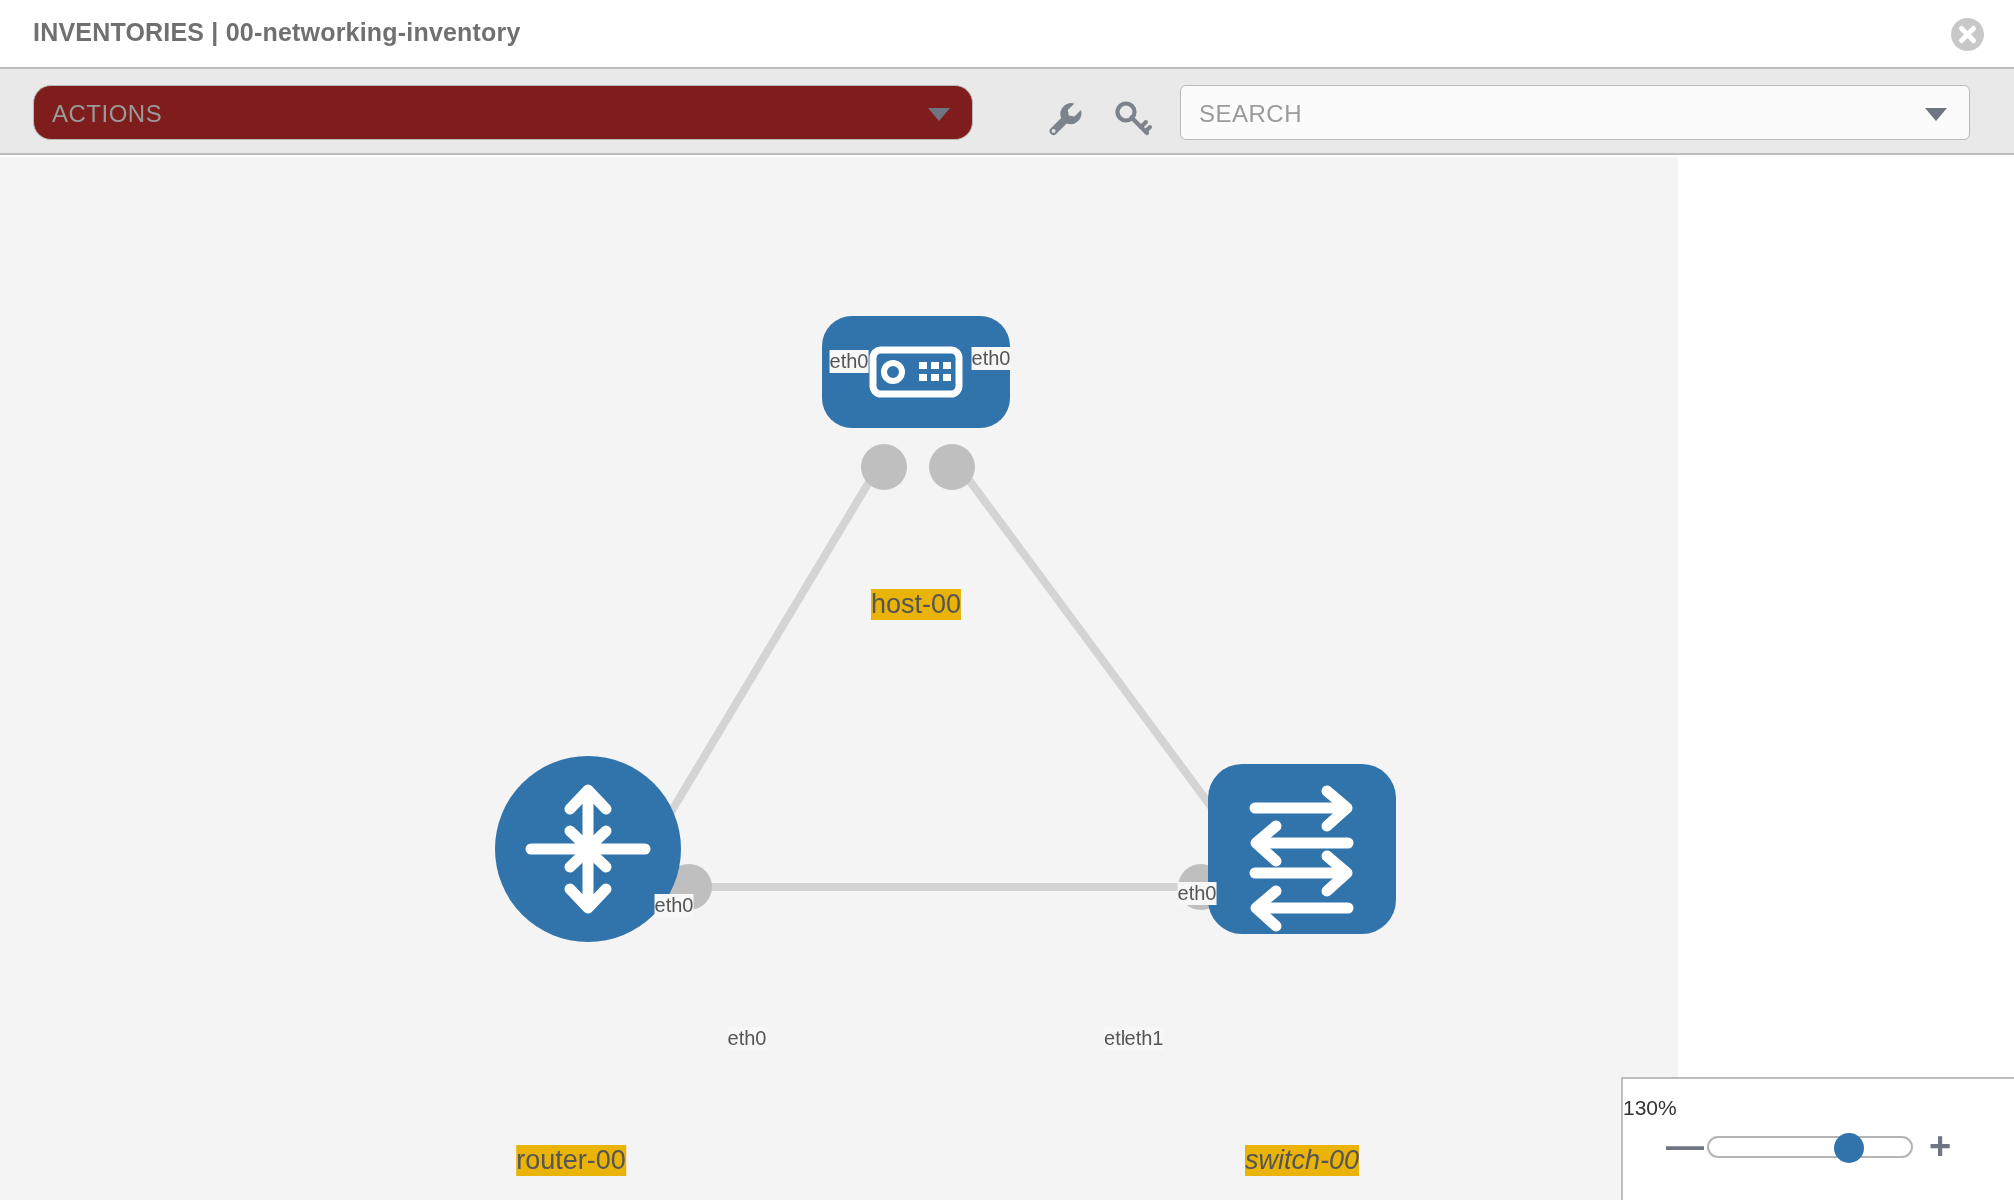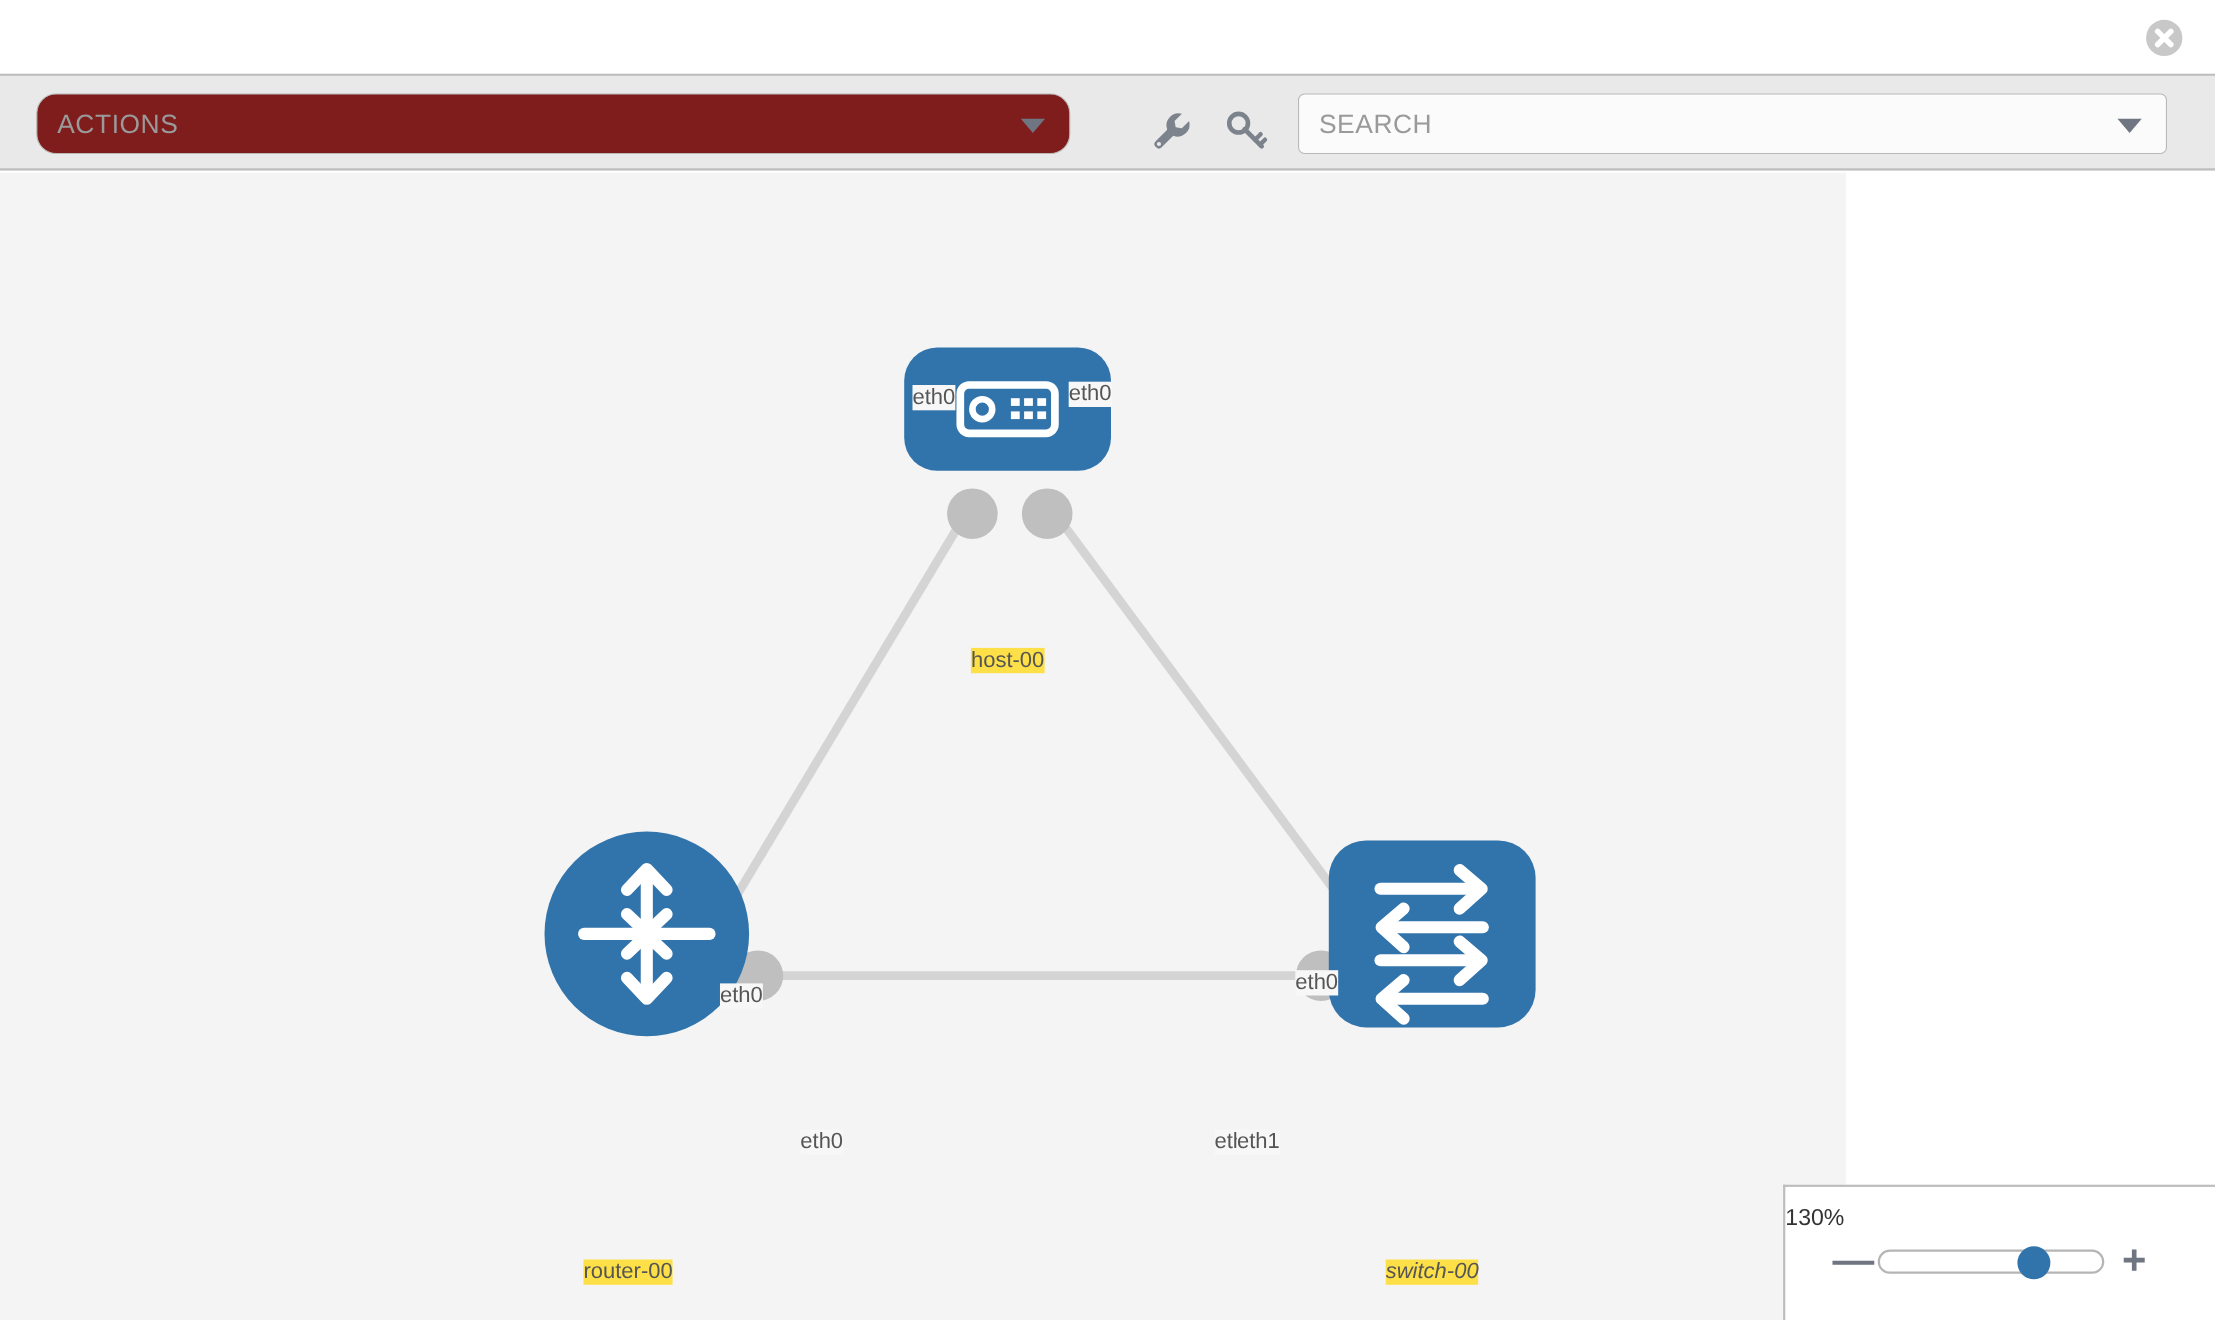--- a/index.html
+++ b/index.html
@@ -128,23 +128,23 @@
   .topology-svg {
     position: absolute;
     left: 0; top: 0;
     width: 2014px;
     height: 1043px;
   }
 
   
   .node-label {
     position: absolute;
-    font-size: 20px;
+    font-size: 27px;
     color: #555555;
-    background: #fde047;
+    background: #eab308;
     white-space: nowrap;
     transform: translateX(-50%);
   }
   .iface-label {
     position: absolute;
     font-size: 20px;
     color: #555555;
     background: #f7f7f7;
     white-space: nowrap;
     transform: translateX(-50%);
@@ -203,20 +203,21 @@
     height: 30px;
     border-radius: 50%;
     background: #3173ab;
     cursor: grab;
   }
 </style>
 </head>
 <body>
 
 <div class="header">
+  <div class="page-title">INVENTORIES | 00-networking-inventory</div>
   <div class="close-btn">
     <svg width="33" height="33" viewBox="0 0 33 33">
       <path d="M10.5 10.5 L22.5 22.5 M22.5 10.5 L10.5 22.5" stroke="#ffffff" stroke-width="5" stroke-linecap="round"></path>
     </svg>
   </div>
 </div>
 
 <div class="toolbar">
   <div class="actions-select">
     <span class="label">ACTIONS</span>

